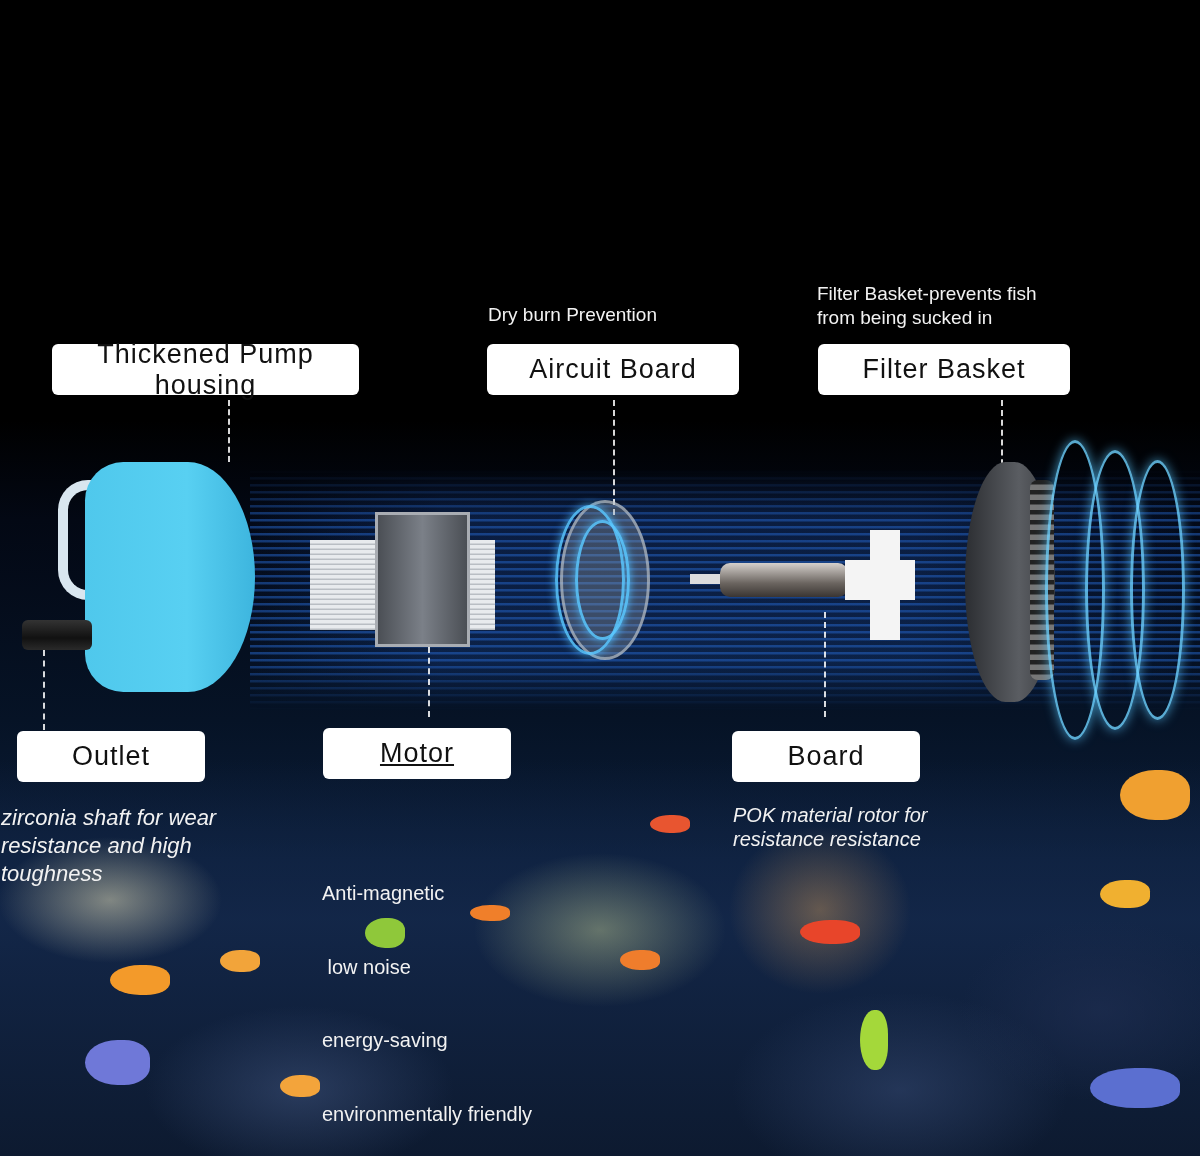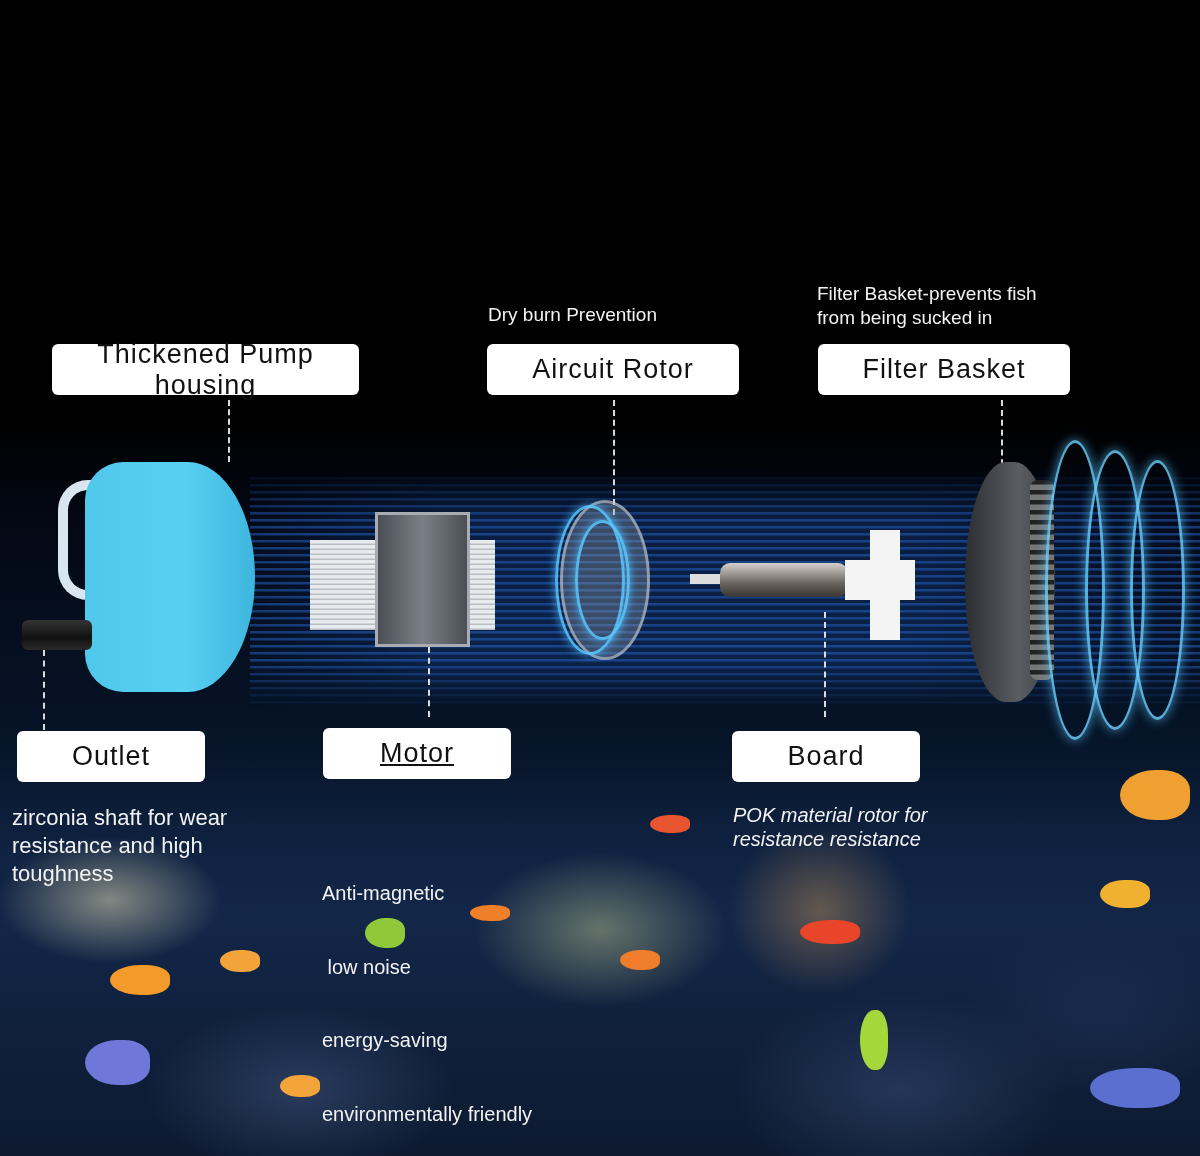--- a/index.html
+++ b/index.html
@@ -102,21 +102,21 @@
   </div>
   <div class="caption" style="left:817px;top:282px;font-size:19px;">
     <div>Filter Basket-prevents fish</div>
     <div>from being sucked in</div>
   </div>
 
   <div class="label-box" style="left:52px;top:344px;width:307px;height:51px;">
     <span>Thickened Pump housing</span>
   </div>
   <div class="label-box" style="left:487px;top:344px;width:252px;height:51px;">
-    <span>Aircuit Rotor</span>
+    <span>Aircuit Board</span>
   </div>
   <div class="label-box" style="left:818px;top:344px;width:252px;height:51px;">
     <span>Filter Basket</span>
   </div>
 
   <div class="dash" style="left:228px;top:400px;height:62px;"></div>
   <div class="dash" style="left:613px;top:400px;height:115px;"></div>
   <div class="dash" style="left:1001px;top:400px;height:95px;"></div>
 
   <div class="handle"></div>
@@ -148,21 +148,21 @@
   <div class="label-box" style="left:17px;top:731px;width:188px;height:51px;">
     <span>Outlet</span>
   </div>
   <div class="label-box" style="left:323px;top:728px;width:188px;height:51px;text-decoration:underline;">
     <span>Motor</span>
   </div>
   <div class="label-box" style="left:732px;top:731px;width:188px;height:51px;">
     <span>Board</span>
   </div>
 
-  <div class="caption" style="left:12px;top:804px;font-size:22px;line-height:28px;">
+  <div class="caption" style="left:1px;top:804px;font-size:22px;line-height:28px;font-style:italic;">
     <div>zirconia shaft for wear</div>
     <div>resistance and high</div>
     <div>toughness</div>
   </div>
   <div class="caption" style="left:322px;top:832px;font-size:20px;line-height:24.5px;white-space:pre;">
     <div>Anti-magnetic</div>
     <div> low noise</div>
     <div>energy-saving</div>
     <div>environmentally friendly</div>
   </div>

